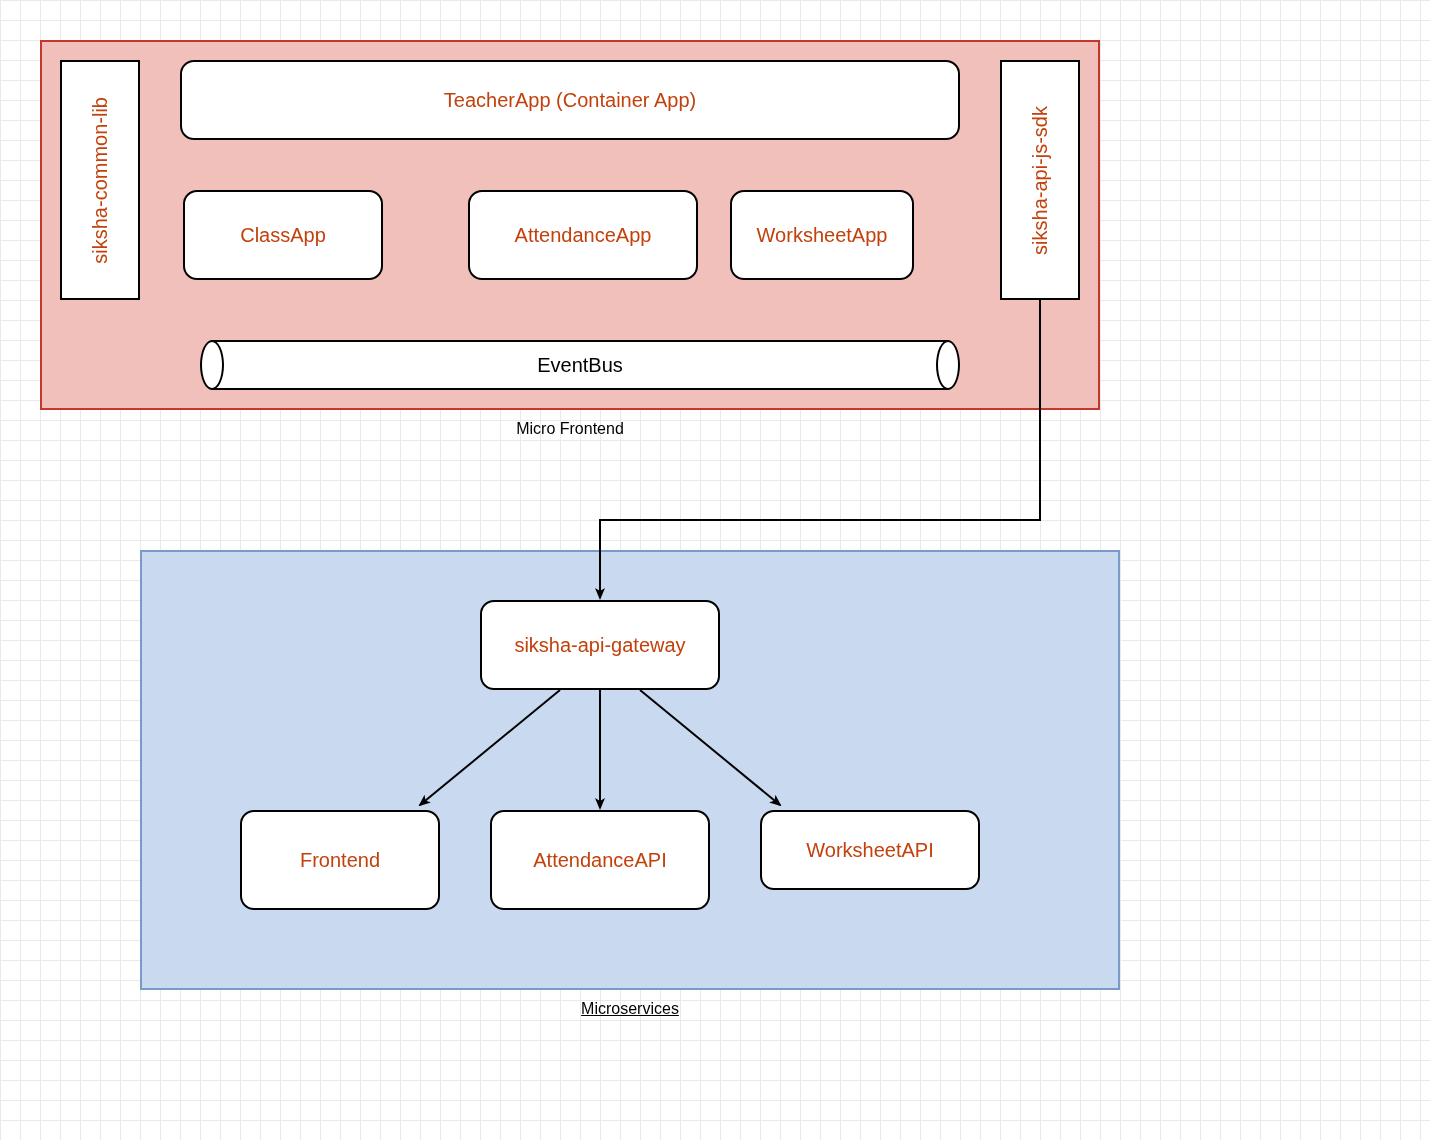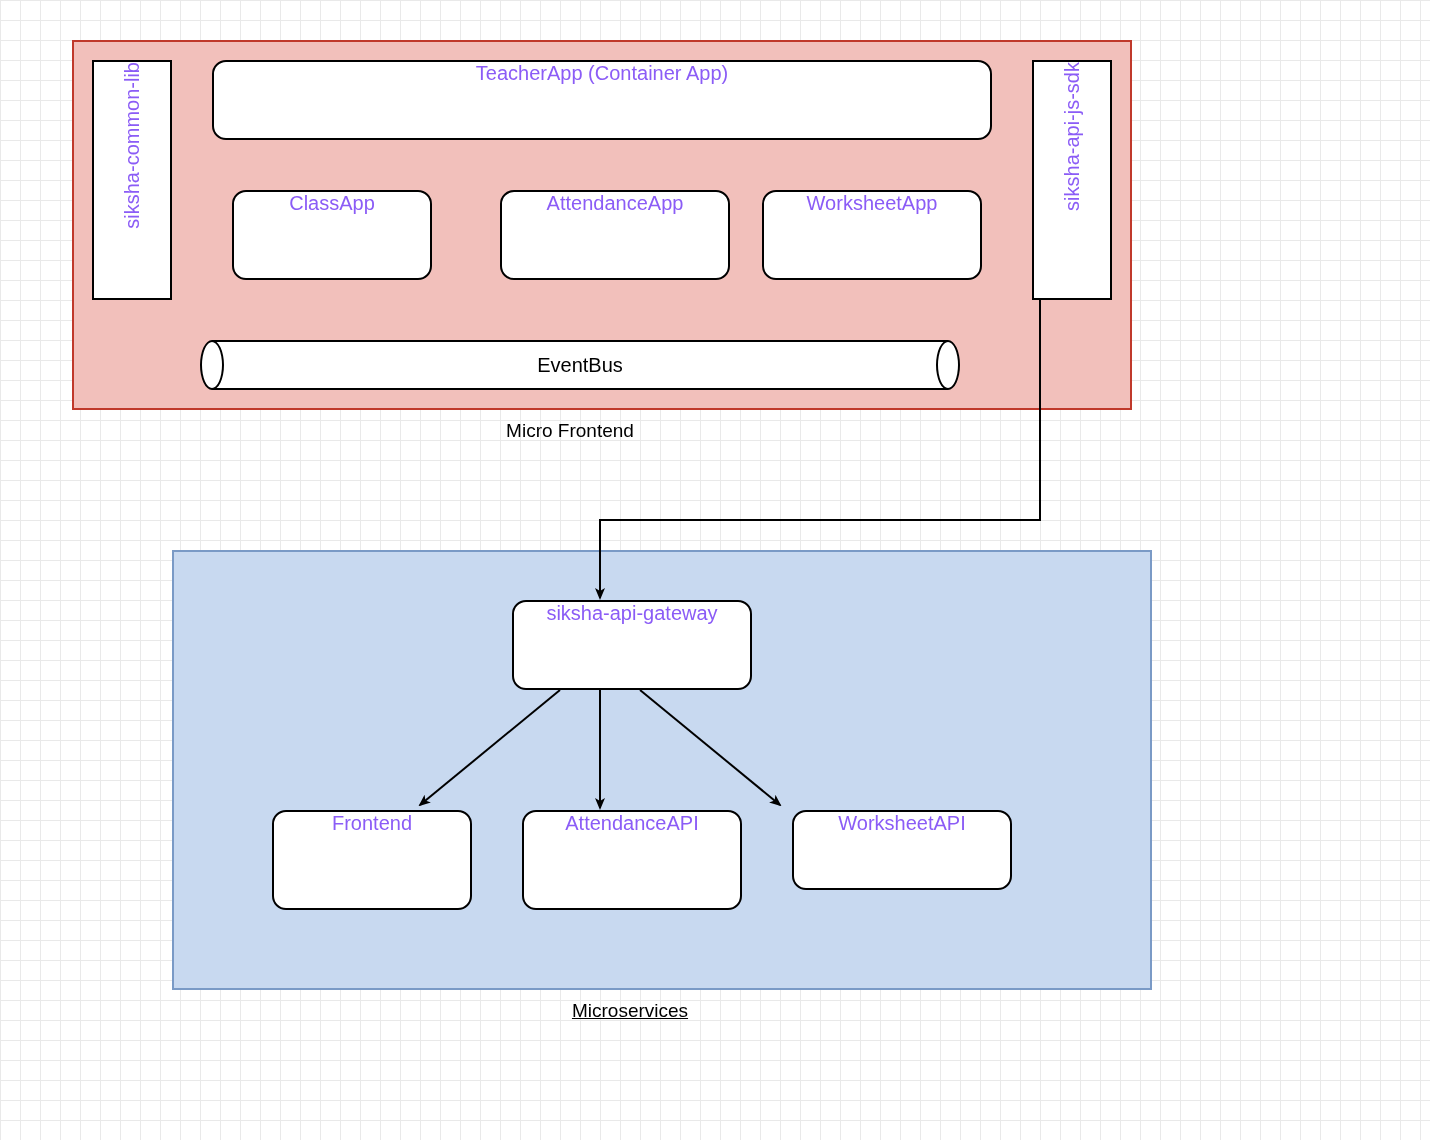--- a/index.html
+++ b/index.html
@@ -18,26 +18,25 @@
       linear-gradient(to bottom, #e9e9e9 1px, transparent 1px),
       linear-gradient(to right, #d8d8d8 1px, transparent 1px),
       linear-gradient(to bottom, #d8d8d8 1px, transparent 1px);
     background-size: 20px 20px, 20px 20px, 100px 100px, 100px 100px;
     background-position: 0 0, 0 0, 0 0, 0 0;
   }
   .node {
     position: absolute;
     box-sizing: border-box;
     display: flex;
-    align-items: flex-start;
+    align-items: center;
     justify-content: center;
     font-size: 20px;
-    color: #8b5cf6;
+    color: #c2410c;
     text-align: center;
-    margin-left: 32px;
   }
   .container-box {
     border: 2px solid;
     background-clip: padding-box;
   }
   .rect-box {
     background: #fff;
     border: 2px solid #000;
   }
   .rounded-box {
@@ -45,21 +44,21 @@
     border: 2px solid #000;
     border-radius: 14px;
   }
   .vertical-text {
     writing-mode: vertical-rl;
     transform: rotate(180deg);
     font-size: 20px;
   }
   .label {
     position: absolute;
-    font-size: 19px;
+    font-size: 16px;
     color: #000;
     text-align: center;
   }
   svg.overlay {
     position: absolute;
     inset: 0;
     width: 1430px;
     height: 1140px;
     pointer-events: none;
   }
@@ -107,29 +106,29 @@
 <div class="label" style="left:40px; top:420px; width:1060px;">Micro Frontend</div>
 
 <div class="node rect-box" style="left:60px; top:60px; width:80px; height:240px;">
   <span class="vertical-text">siksha-common-lib</span>
 </div>
 
 <div class="node rounded-box" style="left:180px; top:60px; width:780px; height:80px;">
   <span>TeacherApp (Container App)</span>
 </div>
 
-<div class="node rounded-box" style="left:200px; top:190px; width:200px; height:90px;">
+<div class="node rounded-box" style="left:183px; top:190px; width:200px; height:90px;">
   <span>ClassApp</span>
 </div>
 
 <div class="node rounded-box" style="left:468px; top:190px; width:230px; height:90px;">
   <span>AttendanceApp</span>
 </div>
 
-<div class="node rounded-box" style="left:730px; top:190px; width:220px; height:90px;">
+<div class="node rounded-box" style="left:730px; top:190px; width:184px; height:90px;">
   <span>WorksheetApp</span>
 </div>
 
 <div class="cylinder" style="left:200px; top:340px; width:760px; height:50px;">
   <div class="body"></div>
   <div class="cap left"></div>
   <div class="cap right"></div>
   <div class="cyl-label">EventBus</div>
 </div>
 

